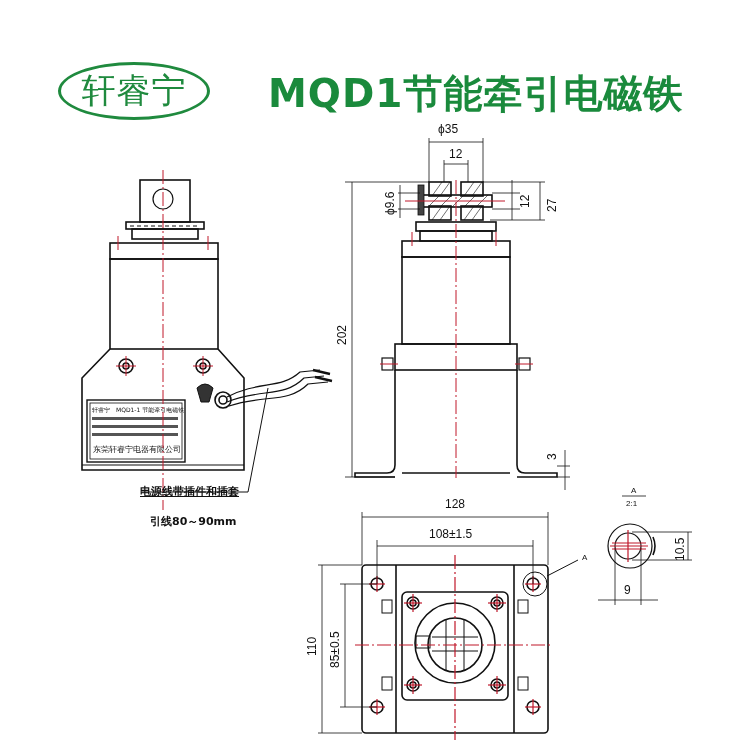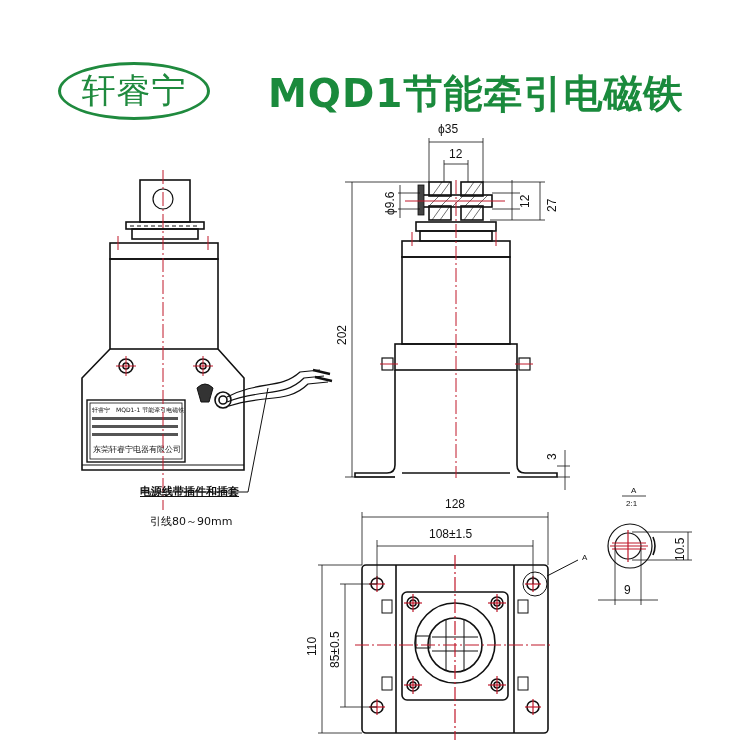--- a/index.html
+++ b/index.html
@@ -233,13 +233,13 @@
       <line x1="612" y1="549" x2="646" y2="549"></line>
     <line x1="628" y1="530" x2="628" y2="562"></line>
   </g>
   <text class="lbl" x="631" y="493" style="font-size:8px">A</text>
   <text class="lbl" x="626" y="506" style="font-size:8px">2:1</text>
   <text class="lbl" x="0" y="0" transform="translate(684,561) rotate(-90)">10.5</text>
   <text class="lbl" x="624" y="594">9</text>
 </svg>
 
 <div class="note" style="left:140px; top:484px; font-weight:bold;text-decoration:underline;">电源线带插件和插套</div>
-<div class="note" style="left:150px; top:514px;">引线80～90mm</div>
+<div class="note" style="left:150px; top:514px;font-weight:bold;">引线80～90mm</div>
 
 </body></html>

